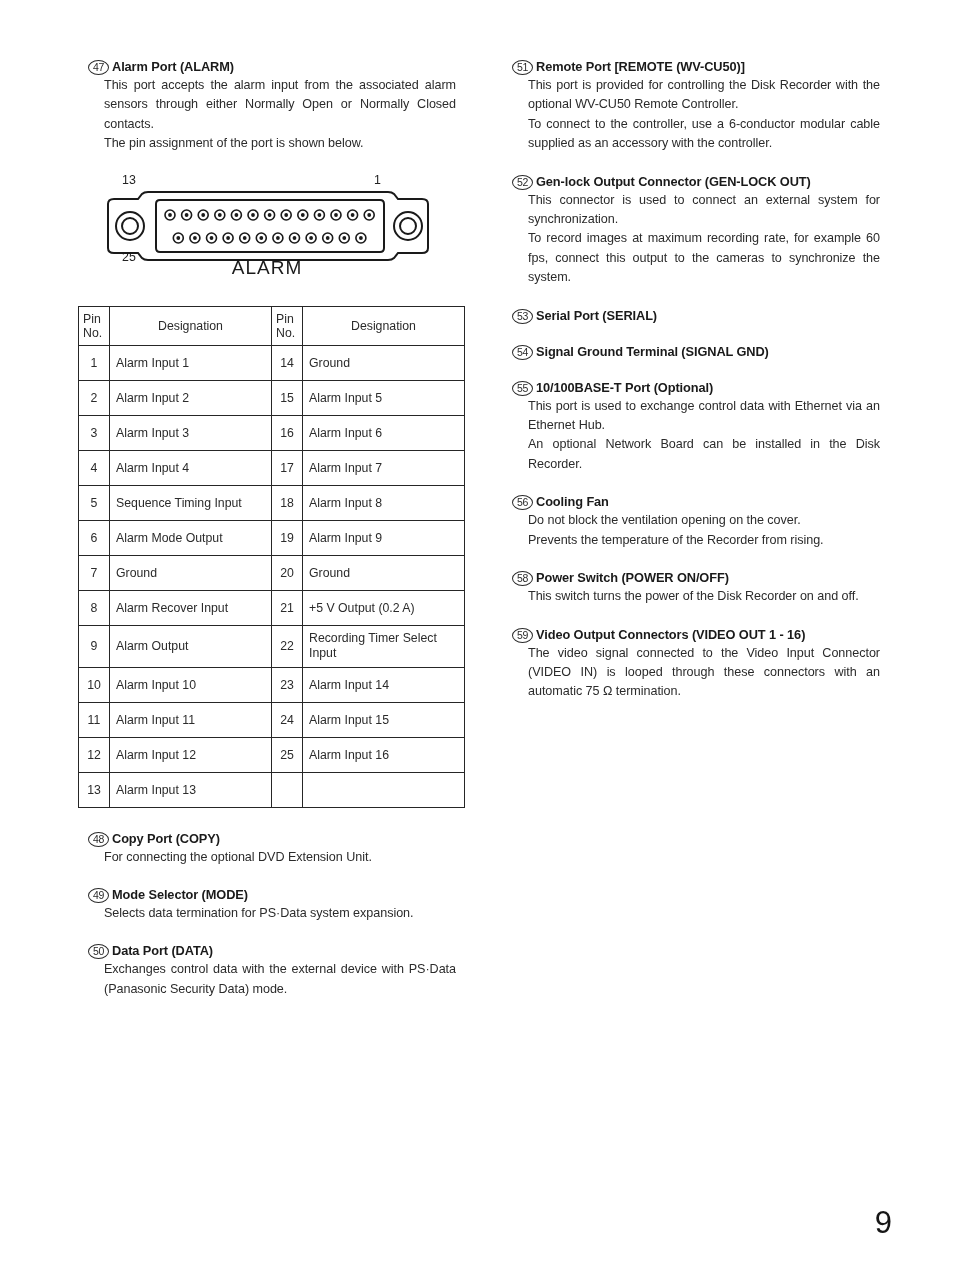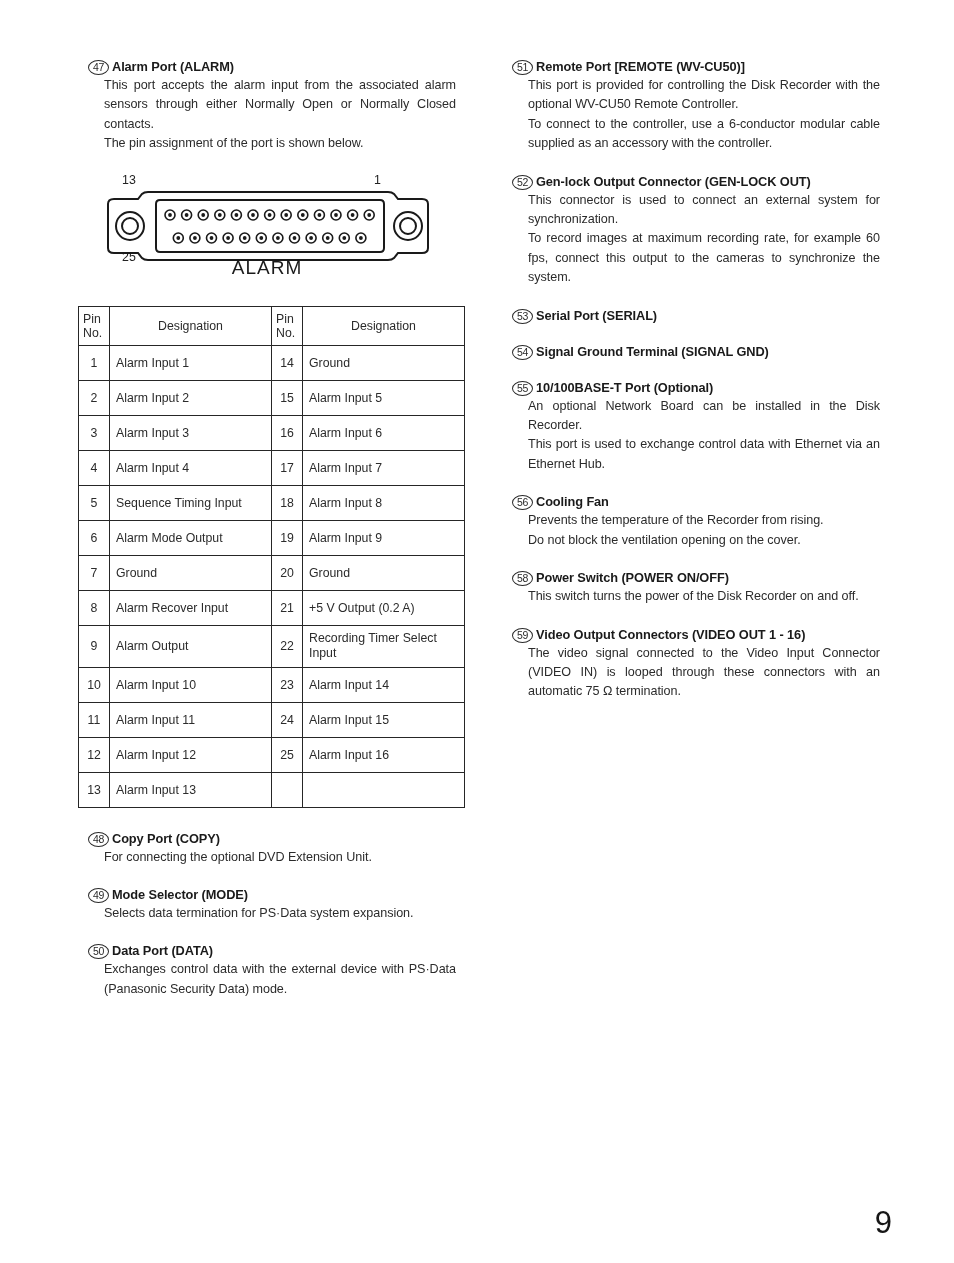--- a/index.html
+++ b/index.html
@@ -425,31 +425,31 @@
 
     <div class="item">
       <span class="item-num">54</span>
       <div class="item-title">Signal Ground Terminal (SIGNAL GND)</div>
     </div>
 
     <div class="item">
       <span class="item-num">55</span>
       <div class="item-title">10/100BASE-T Port (Optional)</div>
       <div class="item-body">
+        <p>This port is used to exchange control data with Ethernet via an Ethernet Hub.</p>
         <p>An optional Network Board can be installed in the Disk Recorder.</p>
-        <p>This port is used to exchange control data with Ethernet via an Ethernet Hub.</p>
       </div>
     </div>
 
     <div class="item">
       <span class="item-num">56</span>
       <div class="item-title">Cooling Fan</div>
       <div class="item-body">
+        <p class="nojustify">Do not block the ventilation opening on the cover.</p>
         <p class="nojustify">Prevents the temperature of the Recorder from rising.</p>
-        <p class="nojustify">Do not block the ventilation opening on the cover.</p>
       </div>
     </div>
 
 
     <div class="item">
       <span class="item-num">58</span>
       <div class="item-title">Power Switch (POWER ON/OFF)</div>
       <div class="item-body">
         <p>This switch turns the power of the Disk Recorder on and off.</p>
       </div>

